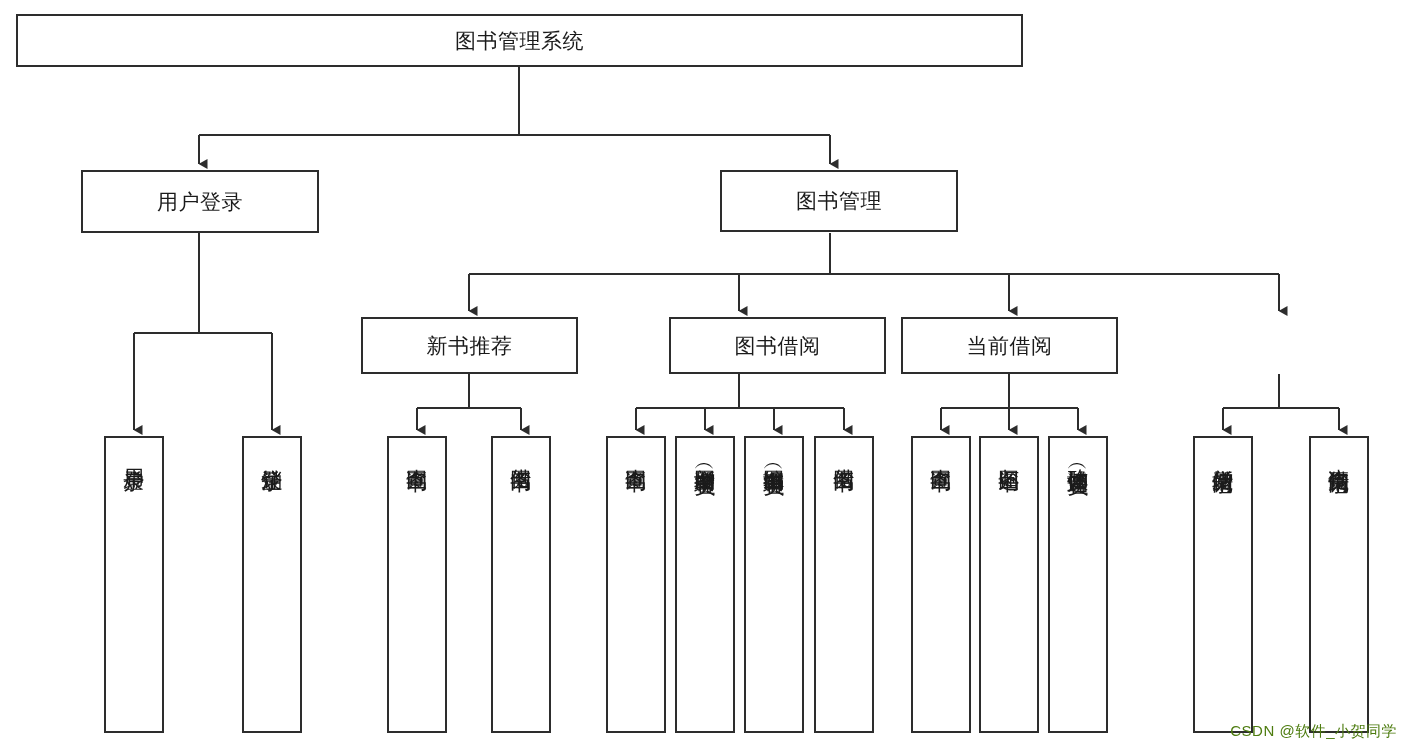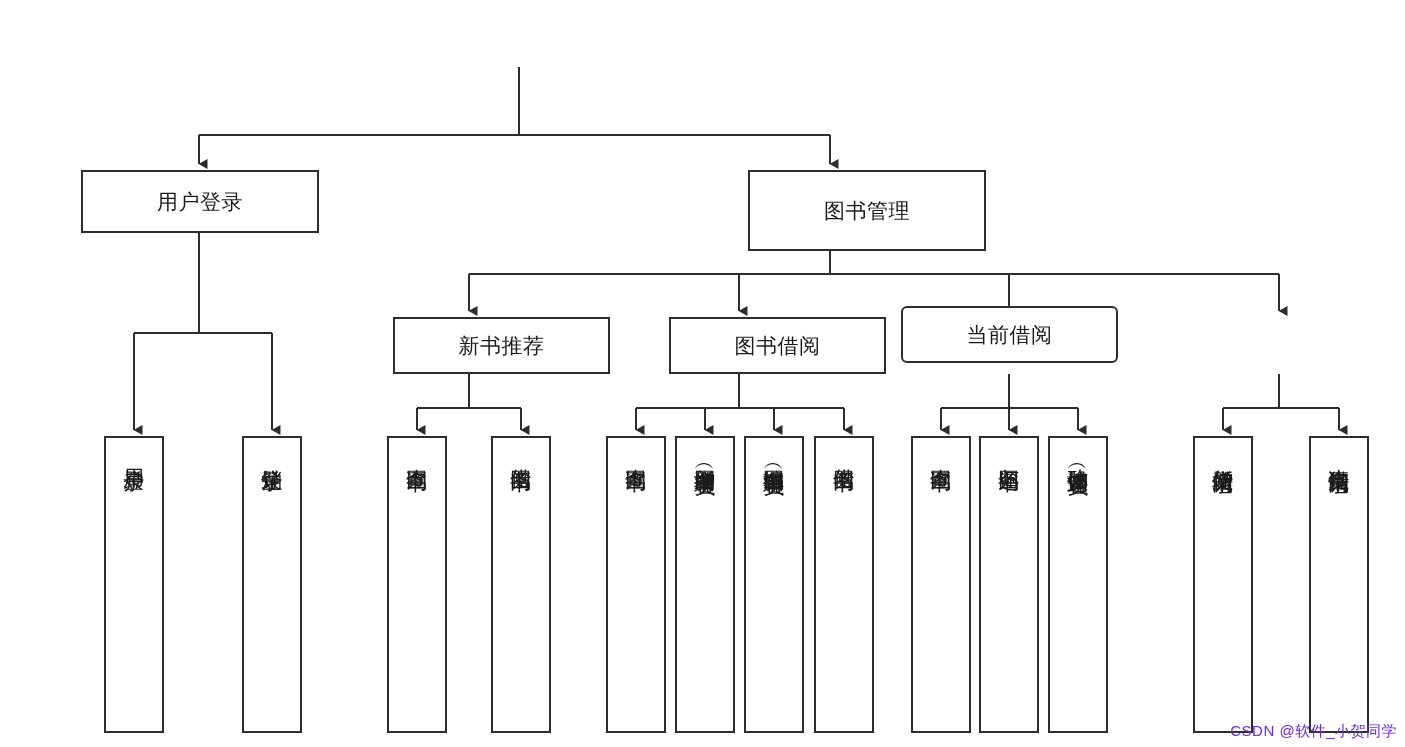--- a/index.html
+++ b/index.html
@@ -56,21 +56,21 @@
     font-size: 21px;
     line-height: 1.32;
     letter-spacing: 1px;
     white-space: nowrap;
   }
   #watermark {
     position: absolute;
     right: 8px;
     bottom: 6px;
     font-size: 15px;
-    color: #6d28d9;
+    color: #4d7c0f;
     letter-spacing: 0.5px;
     white-space: nowrap;
     pointer-events: none;
   }
 </style>
 </head>
 <body>
 
 <div id="diagram-root">
 
@@ -121,35 +121,38 @@
       <path d="M1009,408 L1009,430" marker-end="url(#arrowdown)"></path>
       <path d="M1078,408 L1078,430" marker-end="url(#arrowdown)"></path>
 
       <path d="M1279,374 L1279,408"></path>
       <path d="M1223,408 L1339,408"></path>
       <path d="M1223,408 L1223,430" marker-end="url(#arrowdown)"></path>
       <path d="M1339,408 L1339,430" marker-end="url(#arrowdown)"></path>
     </g>
   </svg>
 
+  <div class="node-box horizontal" style="left:16px; top:14px; width:1007px; height:53px;">
+    <span class="node-label-h">图书管理系统</span>
+  </div>
 
   <div class="node-box horizontal" style="left:81px; top:170px; width:238px; height:63px;">
     <span class="node-label-h">用户登录</span>
   </div>
-  <div class="node-box horizontal" style="left:748px; top:170px; width:238px; height:81px;">
+  <div class="node-box horizontal" style="left:720px; top:170px; width:238px; height:62px;">
     <span class="node-label-h">图书管理</span>
   </div>
 
-  <div class="node-box horizontal" style="left:361px; top:317px; width:217px; height:57px;margin-left:32px;">
+  <div class="node-box horizontal" style="left:361px; top:317px; width:217px; height:57px;">
     <span class="node-label-h">新书推荐</span>
   </div>
   <div class="node-box horizontal" style="left:631px; top:317px; width:217px; height:57px;margin-left:38px;">
     <span class="node-label-h">图书借阅</span>
   </div>
-  <div class="node-box horizontal" style="left:901px; top:306px; width:217px; height:57px;border-radius:6px;">
+  <div class="node-box horizontal" style="left:901px; top:317px; width:217px; height:57px;">
     <span class="node-label-h">当前借阅</span>
   </div>
 
   <div class="node-box vertical" style="left:104px; top:436px; width:60px; height:297px;">
     <span class="node-label-v">用户登录</span>
   </div>
   <div class="node-box vertical" style="left:242px; top:436px; width:60px; height:297px;">
     <span class="node-label-v">注销登录</span>
   </div>
 

